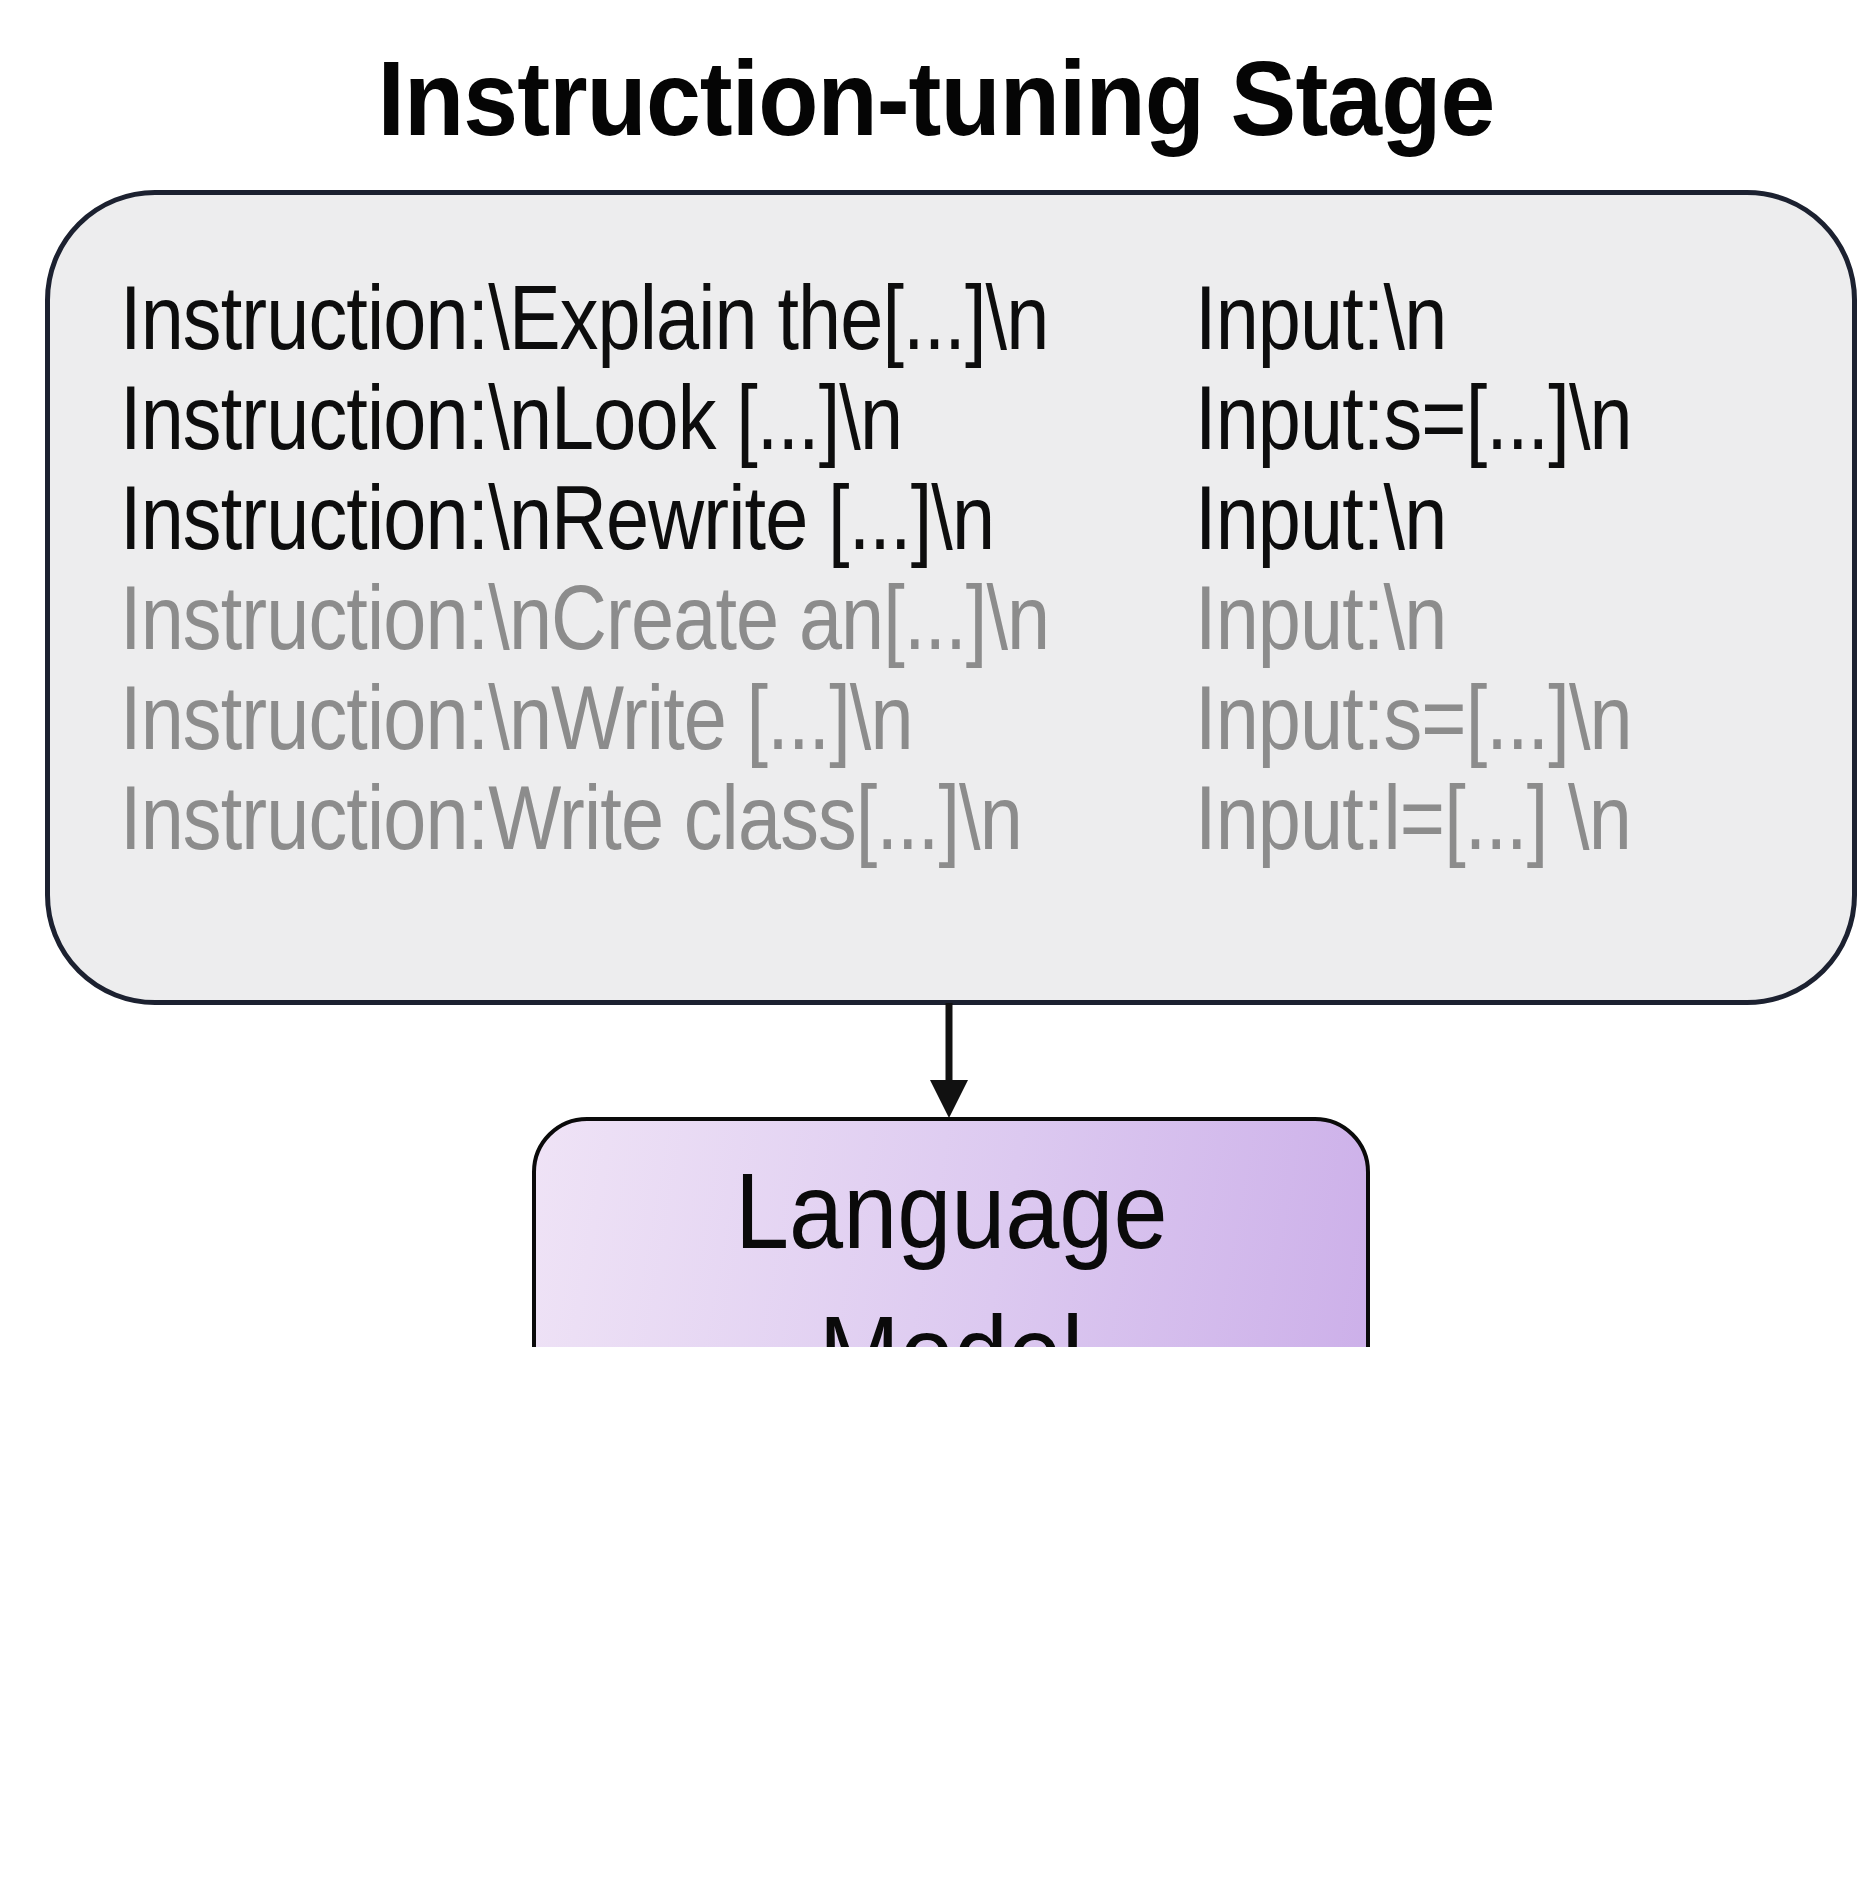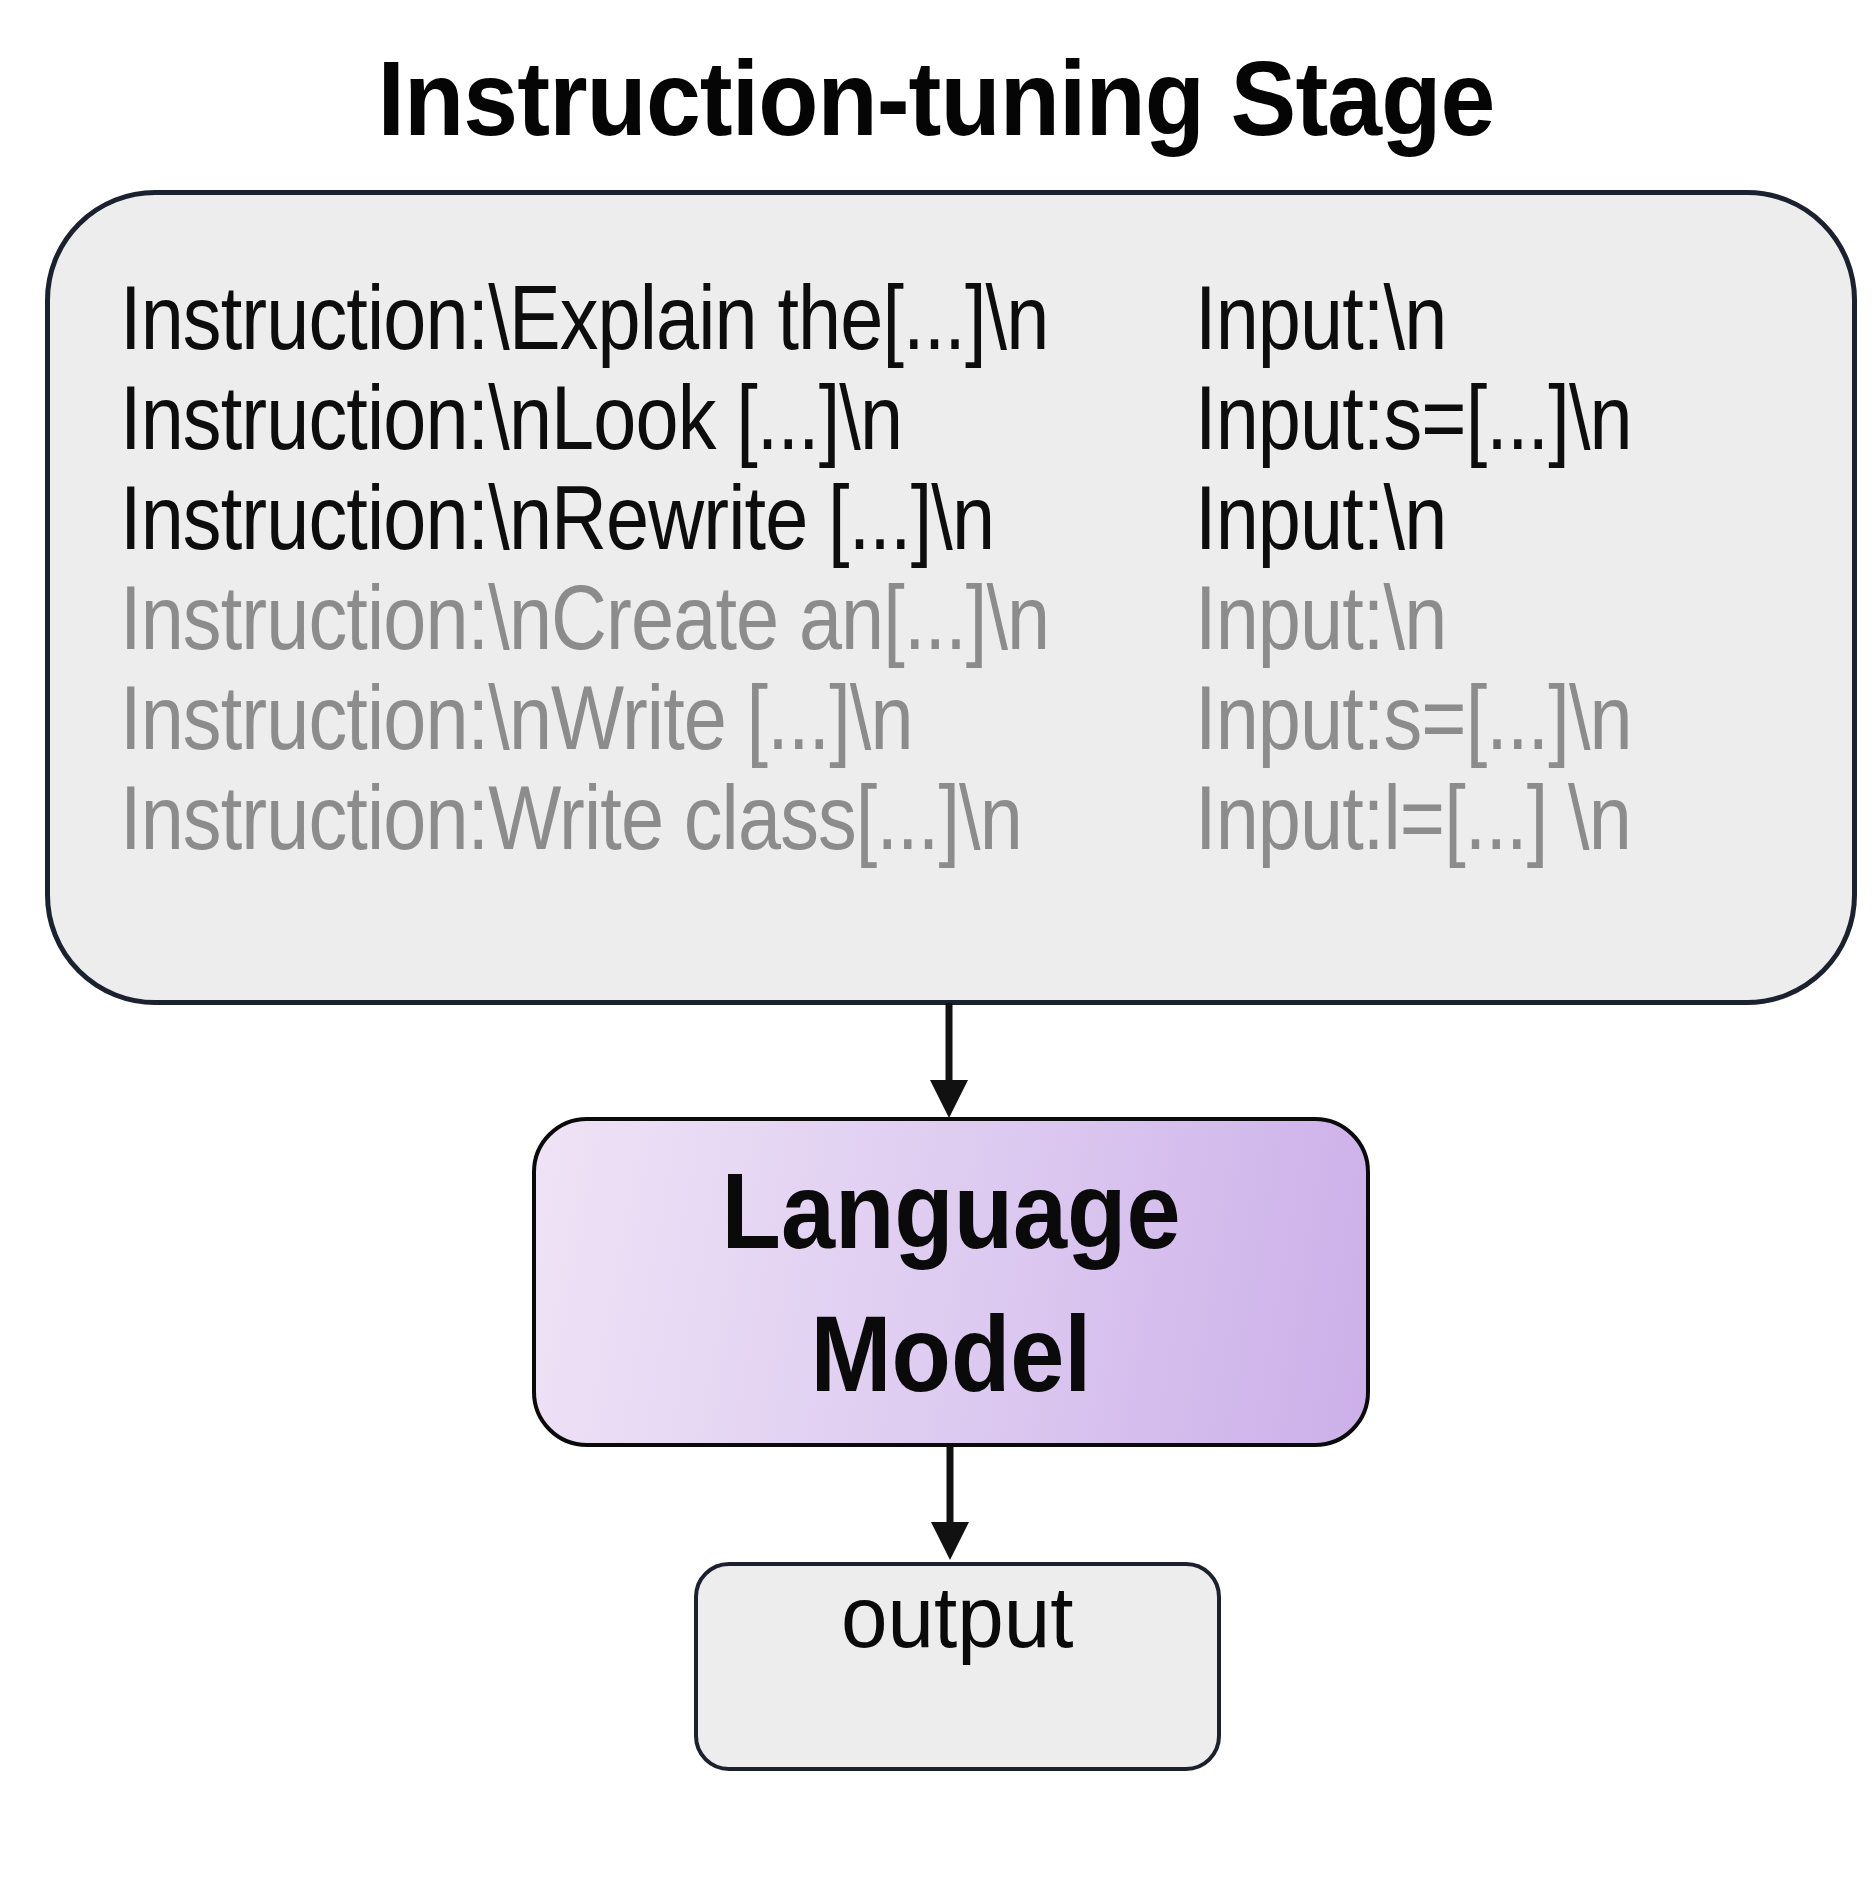--- a/index.html
+++ b/index.html
@@ -4,21 +4,21 @@
 <style>
   html, body {
     margin: 0;
     padding: 0;
     background: #ffffff;
     font-family: "Liberation Sans", sans-serif;
   }
   .canvas {
     position: relative;
     width: 1872px;
-    height: 1891px;
+    height: 1347px;
     background: #ffffff;
     overflow: hidden;
   }
 
   
   .title {
     position: absolute;
     left: 0;
     right: 0;
     top: 38px;
@@ -91,21 +91,20 @@
     width: 838px;
     height: 330px;
     box-sizing: border-box;
     border: 4px solid #0a0a0a;
     border-radius: 55px;
     background: linear-gradient(100deg, #efe3f6 0%, #dcc9f0 55%, #ccafe9 100%);
     display: flex;
     flex-direction: column;
     align-items: center;
     justify-content: center;
-    font-weight: bold;
   }
   .lm-line {
     font-size: 108px;
     line-height: 143px;
     color: #0a0a0a;
     white-space: nowrap;
     transform: scaleX(0.9);
     transform-origin: 50% 50%;
   }
 

